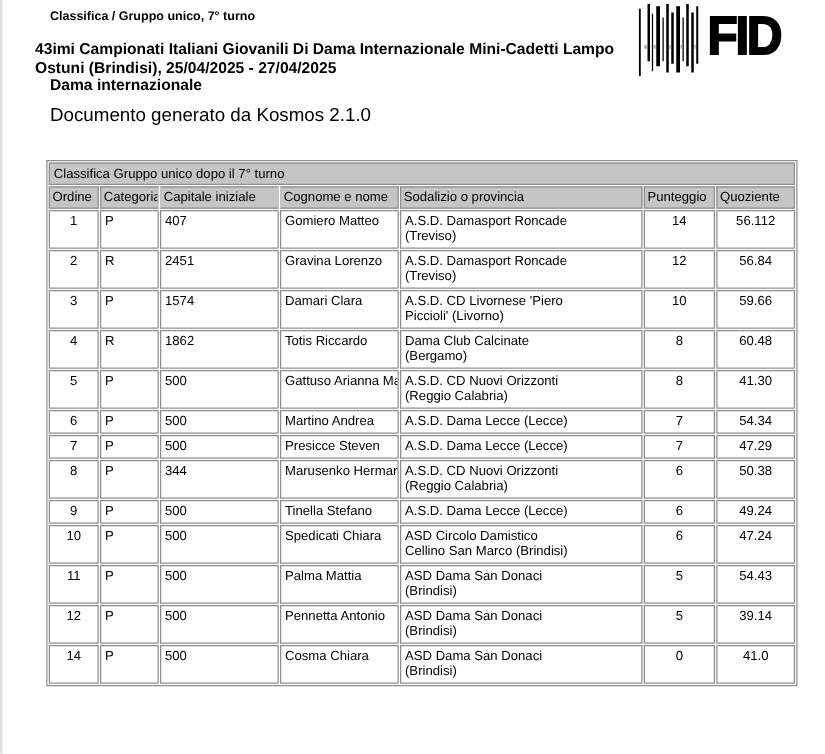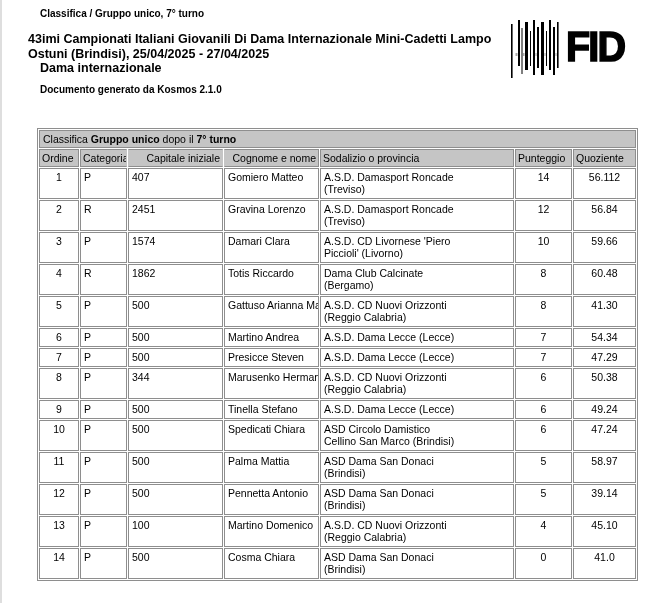--- a/index.html
+++ b/index.html
@@ -13,24 +13,24 @@
     background:#ffffff;color:#000;
     font-family:"Liberation Sans", sans-serif;
   }
   .page-edge{position:absolute;left:0;top:0;width:2px;height:100%;background:#dedede;}
 
   
   .doc-title{position:absolute;left:40px;top:8px;font-size:10px;font-weight:bold;white-space:nowrap;}
   .doc-subtitle{position:absolute;left:28px;top:32px;font-size:12.5px;font-weight:bold;
                 line-height:14.5px;white-space:pre-line;width:500px;}
   .doc-discipline{position:absolute;left:40px;top:61px;font-size:12.5px;font-weight:bold;}
-  .doc-generator{position:absolute;left:40px;top:84px;font-size:10px;font-weight:bold;}
+  .doc-generator{position:absolute;left:40px;top:84px;font-size:15px;font-weight:normal;}
 
   
-  .logo{position:absolute;top:20px;right:31px;display:flex;align-items:flex-start;}
+  .logo{position:absolute;top:3px;right:31px;display:flex;align-items:flex-start;}
   .logo svg{width:50px;height:58px;display:block;}
   .logo .fid{
     font-size:43px;font-weight:bold;line-height:38px;margin:7px 0 0 5px;
     letter-spacing:-2px;transform:scaleX(.92);transform-origin:left top;
     -webkit-text-stroke:1.6px #000;
   }
 
   
   table.standings{
     position:absolute;left:37px;top:128px;
@@ -41,26 +41,26 @@
   }
   td,th{
     border:1px solid var(--border);
     vertical-align:top;text-align:left;
     padding:2px 3px 3px 3px;
     overflow:hidden;
   }
   tr.caption-row td{
     background:var(--hdr-bg);height:18px;padding:2px 3px;white-space:nowrap;
   }
-  tr.caption-row .b{font-weight:bold;}
+  tr.caption-row .b{font-weight:normal;}
   tr.colhead th{
     background:var(--hdr-bg);font-weight:normal;white-space:nowrap;
     height:18px;padding:2px 2px;
   }
-  th.nosep-l{border-left-color:var(--hdr-bg);text-align:right;}
+  th.nosep-l{border-left-color:var(--hdr-bg);}
   th.nosep-r{border-right-color:var(--hdr-bg);margin-left:44px;}
   td.ac{text-align:center;}
   td.c-nome{white-space:nowrap;}
   td.c-sodalizio{white-space:pre-line;}
 </style>
 </head>
 <body>
 
 <div class="page-edge"></div>
 
@@ -216,43 +216,33 @@
         <td class="c-quoziente ac">47.24</td>
       </tr>
       <tr>
         <td class="c-ordine ac">11</td>
         <td class="c-categoria">P</td>
         <td class="c-capitale">500</td>
         <td class="c-nome">Palma Mattia</td>
         <td class="c-sodalizio">ASD Dama San Donaci
 (Brindisi)</td>
         <td class="c-punteggio ac">5</td>
-        <td class="c-quoziente ac">58.97</td>
+        <td class="c-quoziente ac">54.43</td>
       </tr>
       <tr>
         <td class="c-ordine ac">12</td>
         <td class="c-categoria">P</td>
         <td class="c-capitale">500</td>
         <td class="c-nome">Pennetta Antonio</td>
         <td class="c-sodalizio">ASD Dama San Donaci
 (Brindisi)</td>
         <td class="c-punteggio ac">5</td>
         <td class="c-quoziente ac">39.14</td>
       </tr>
       <tr>
-        <td class="c-ordine ac">13</td>
-        <td class="c-categoria">P</td>
-        <td class="c-capitale">100</td>
-        <td class="c-nome">Martino Domenico</td>
-        <td class="c-sodalizio">A.S.D. CD Nuovi Orizzonti
-(Reggio Calabria)</td>
-        <td class="c-punteggio ac">4</td>
-        <td class="c-quoziente ac">45.10</td>
-      </tr>
-      <tr>
         <td class="c-ordine ac">14</td>
         <td class="c-categoria">P</td>
         <td class="c-capitale">500</td>
         <td class="c-nome">Cosma Chiara</td>
         <td class="c-sodalizio">ASD Dama San Donaci
 (Brindisi)</td>
         <td class="c-punteggio ac">0</td>
         <td class="c-quoziente ac">41.0</td>
       </tr>
     </tbody>

